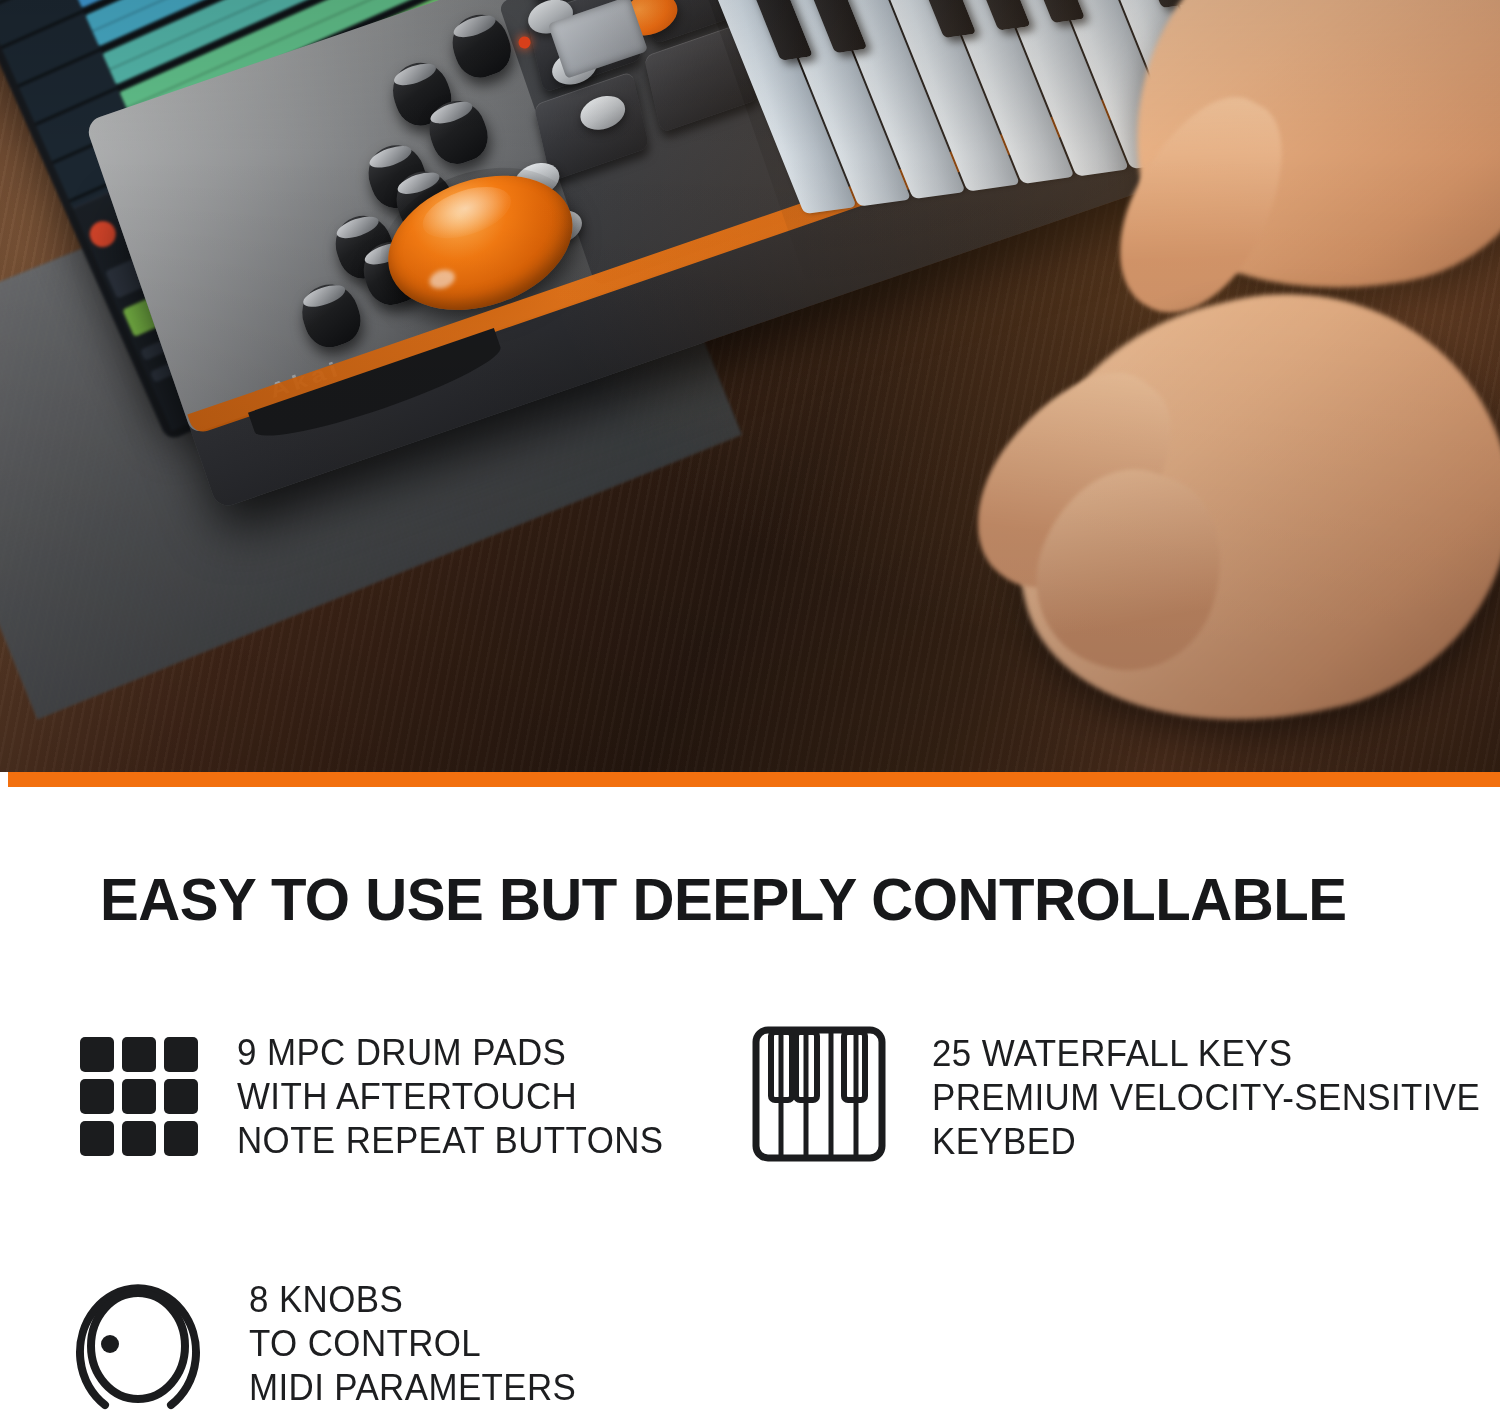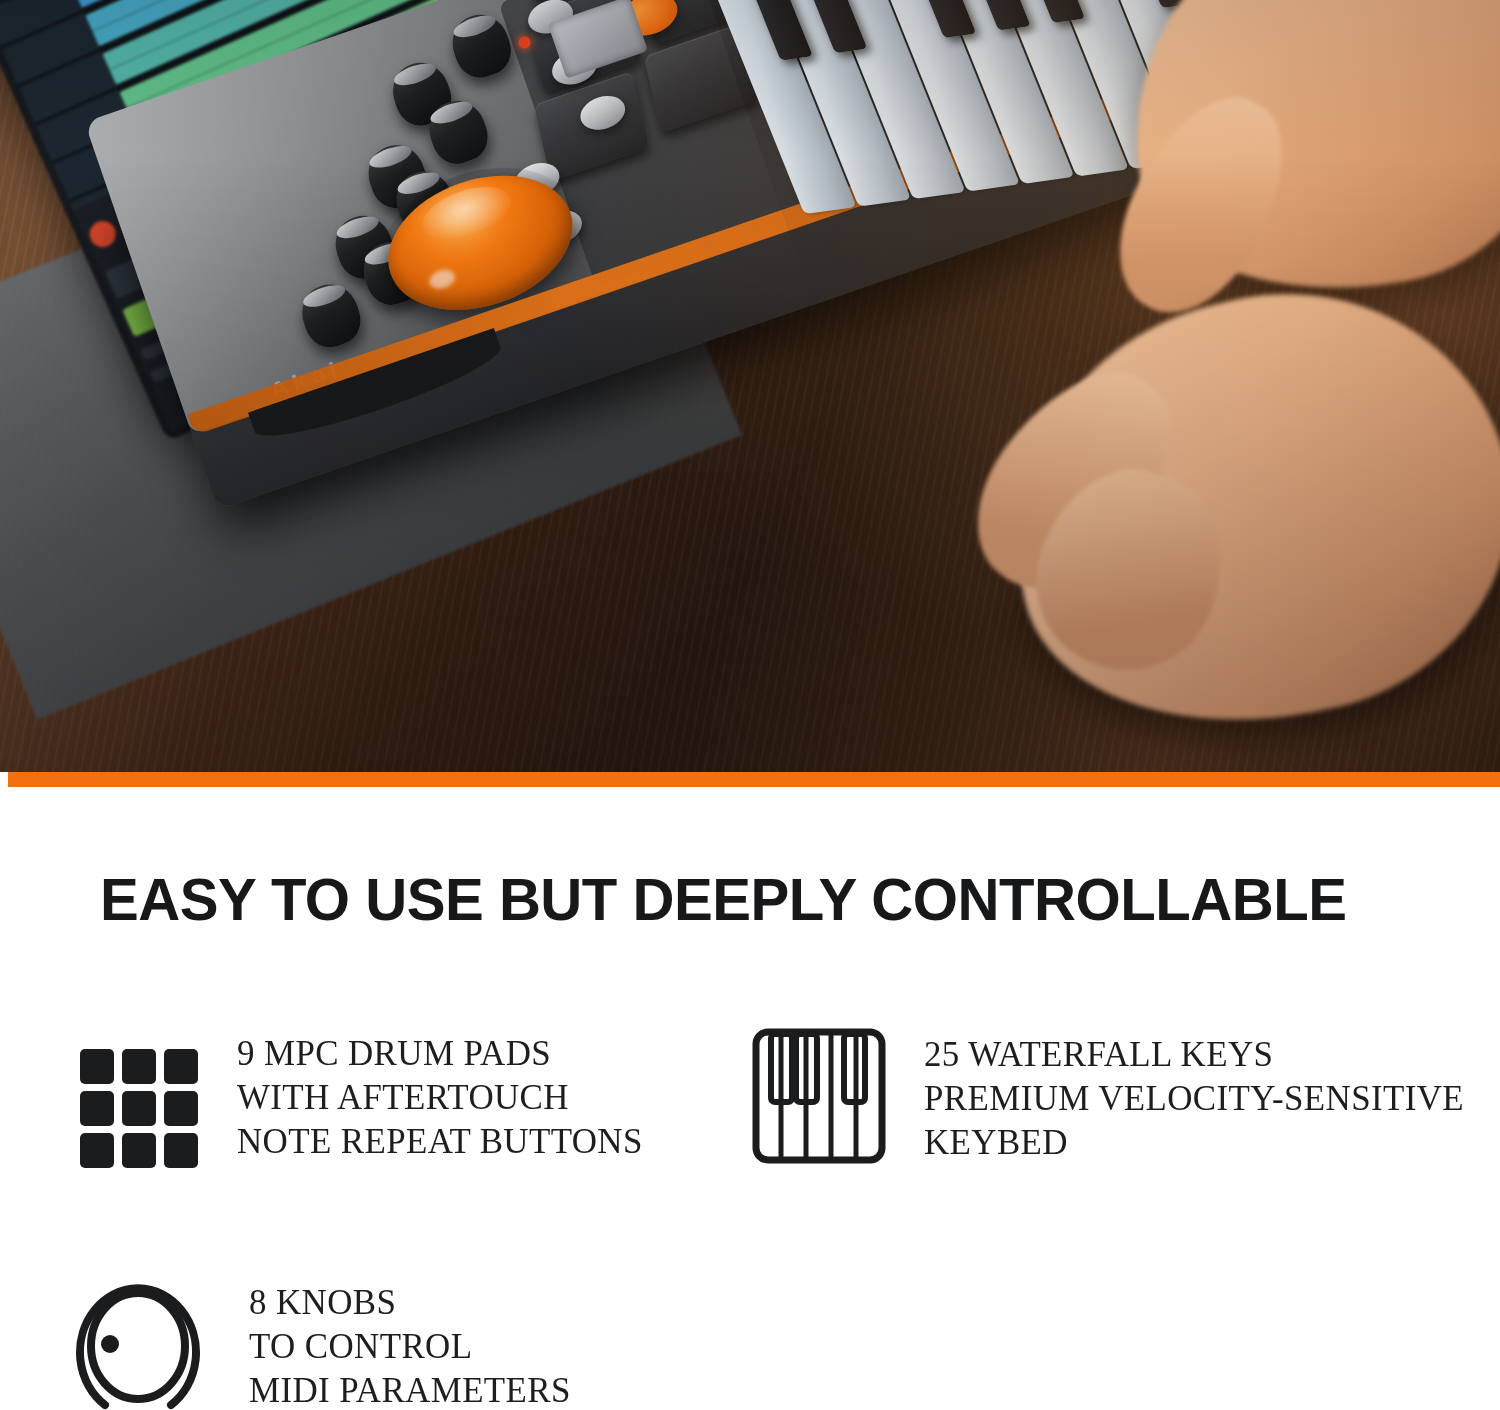--- a/index.html
+++ b/index.html
@@ -343,22 +343,21 @@
     letter-spacing: -0.5px;
     color: #17181a;
     white-space: nowrap;
     transform: scaleX(.985);
     transform-origin: left center;
   }
 
   .feature {
     position: absolute;
     display: flex;
-    align-items: flex-end;
-    font-family: Liberation Serif, serif;
+    align-items: flex-start;
   }
   .feat-icon {
     position: relative;
     flex: 0 0 auto;
   }
   .feat-text {
     font-size: 36px;
     line-height: 44px;
     color: #1d1e20;
     font-weight: 300;
@@ -561,21 +560,21 @@
       <div class="p" style="left:42px; top:90px;"></div>
       <div class="p" style="left:84px; top:90px;"></div>
     </div>
     <div class="feat-text" style="margin-left:37px;">
       <span class="ln">9 MPC DRUM PADS</span>
       <span class="ln">WITH AFTERTOUCH</span>
       <span class="ln">NOTE REPEAT BUTTONS</span>
     </div>
   </div>
 
-  <div class="feature" style="left:752px; top:1026px;">
+  <div class="feature" style="left:752px; top:1026px;gap:8px;">
     <div class="feat-icon piano-icon">
       <svg width="134" height="136" viewBox="0 0 134 136" aria-hidden="true">
         <rect x="4" y="4" width="126" height="128" rx="12" ry="12" fill="none" stroke="#1b1c1e" stroke-width="7"></rect>
         <line x1="29" y1="6" x2="29" y2="130" stroke="#1b1c1e" stroke-width="5"></line>
         <line x1="54" y1="6" x2="54" y2="130" stroke="#1b1c1e" stroke-width="5"></line>
         <line x1="79" y1="6" x2="79" y2="130" stroke="#1b1c1e" stroke-width="5"></line>
         <line x1="104" y1="6" x2="104" y2="130" stroke="#1b1c1e" stroke-width="5"></line>
         <rect x="19" y="6" width="21" height="68" rx="4" ry="4" fill="none" stroke="#1b1c1e" stroke-width="6"></rect>
         <rect x="44" y="6" width="21" height="68" rx="4" ry="4" fill="none" stroke="#1b1c1e" stroke-width="6"></rect>
         <rect x="92" y="6" width="21" height="68" rx="4" ry="4" fill="none" stroke="#1b1c1e" stroke-width="6"></rect>

